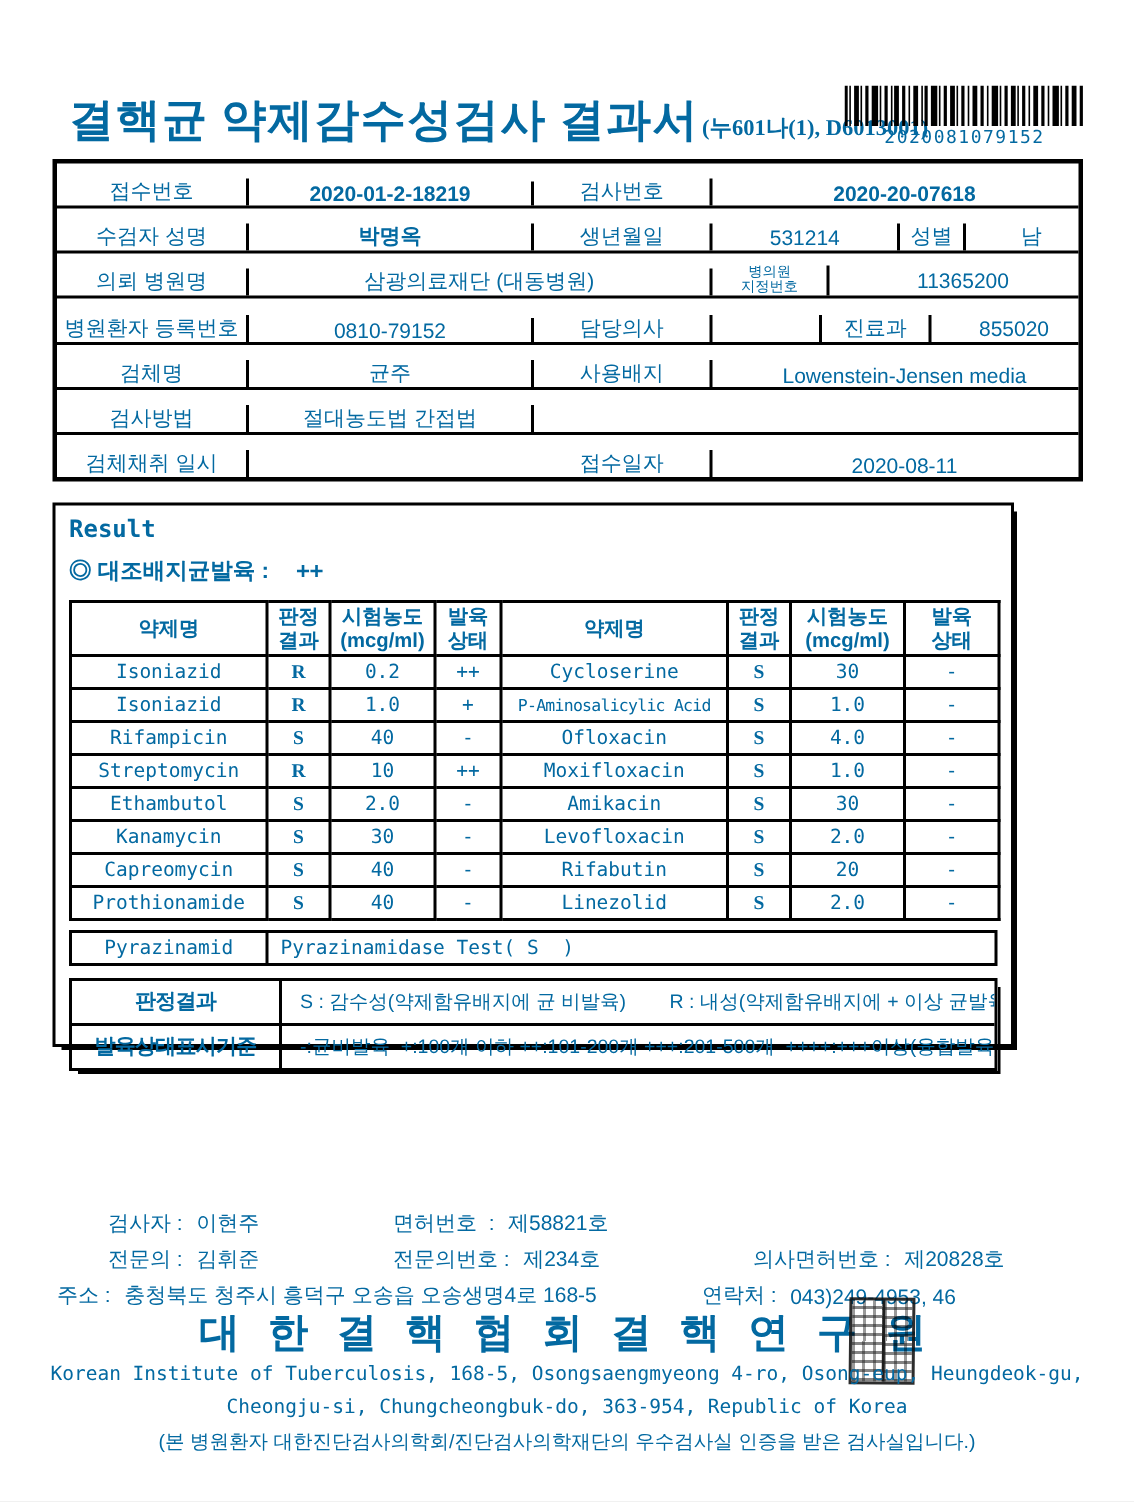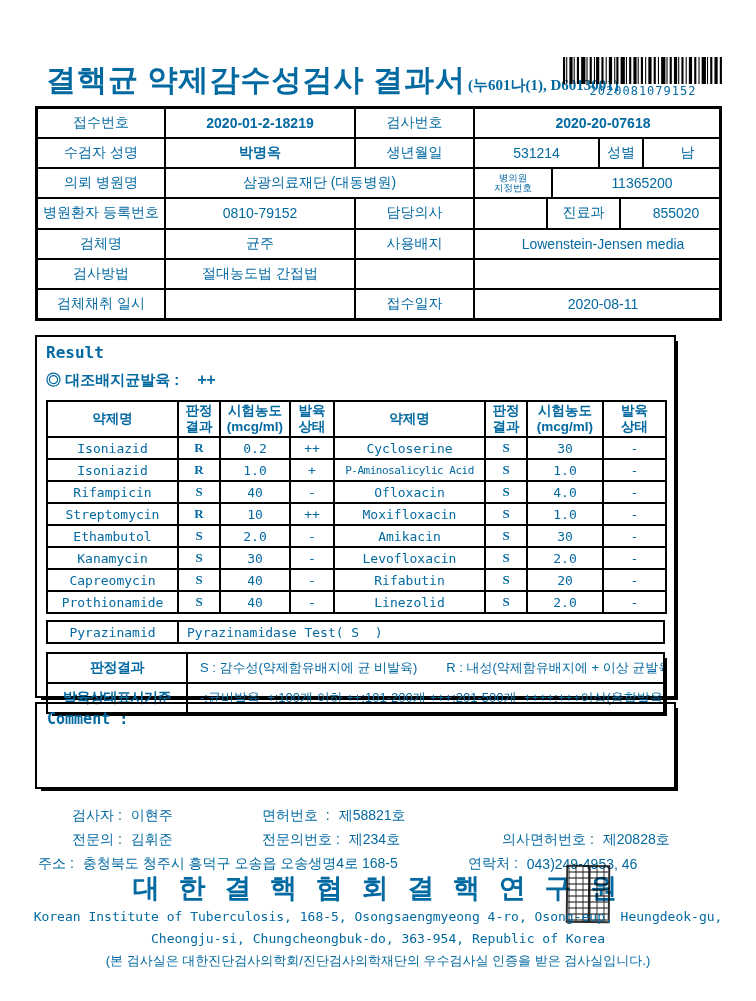--- a/index.html
+++ b/index.html
@@ -16,21 +16,21 @@
   .title-wrap{position:absolute; left:46px; top:60px; white-space:nowrap;}
   .title-main{font-family:"Liberation Serif",serif; font-weight:bold; font-size:30px; letter-spacing:1px;}
   .title-suffix{font-family:"Liberation Serif",serif; font-weight:bold; font-size:15px; margin-left:2px;}
   .barcode-wrap{position:absolute; left:563px; top:57px; width:160px; text-align:center;}
   .barcode-wrap svg{display:block; width:160px; height:27px;}
   .barcode-number{font-family:"DejaVu Sans Mono",monospace; font-size:12px; letter-spacing:1px; margin-top:0px;}
 
   
   .itable{position:absolute; left:35px; top:106px; width:687px; height:215px;
     border:3px solid #000; box-sizing:border-box; display:flex; flex-direction:column;}
-  .irow{flex:1; display:flex; border-bottom:2px solid #000; min-height:0;}
+  .irow{flex:1; display:flex; border-bottom:2px solid #000; min-height:0;align-items:flex-end;}
   .irow:last-child{border-bottom:none;}
   .ic{border-right:2px solid #000; box-sizing:border-box; display:flex;
       align-items:center; justify-content:center; font-size:14px; overflow:hidden; white-space:nowrap;}
   .ic.last{border-right:none;}
   .w-c1{width:128px;} .w-c2{width:190px;} .w-c3{width:119px;} .w-m23{width:309px;}
   .flex1{flex:1;padding-left:12px;}
   .grp{flex:1; display:flex; min-width:0;}
   .w-s1{width:125px;} .w-s2{width:44px;} .w-s3{width:73px;} .w-s4{width:73px;} .w-s5{width:78px;}
   .tiny2{flex-direction:column; line-height:1.1; font-size:9.5px; justify-content:center;}
 
@@ -342,23 +342,20 @@
         <div class="legend-label">판정결과</div>
         <div class="legend-text">S : 감수성(약제함유배지에 균 비발육)        R : 내성(약제함유배지에 + 이상 균발육)</div>
       </div>
       <div class="legend-row">
         <div class="legend-label">발육상태표시기준</div>
         <div class="legend-text">-:균비발육  +:100개 이하 ++:101-200개 +++:201-500개  ++++:+++이상(융합발육)</div>
       </div>
     </div>
   </div>
 
-  <div class="comment-box">
-    <div class="comment-label">Comment :</div>
-  </div>
 
   <div class="sig-block">
     <div class="sig-line">
       <div class="sig-pair pw-190">
         <span>검사자 :</span>
         <span>이현주</span>
       </div>
       <div class="sig-pair">
         <span class="pre">면허번호  :</span>
         <span>제58821호</span>
@@ -387,15 +384,15 @@
         <span>연락처 :</span>
         <span>043)249-4953, 46</span>
       </div>
     </div>
   </div>
 
   <div class="org-line">대 한 결 핵 협 회    결 핵 연 구 원</div>
   <div class="stamp"></div>
   <div class="addr-en addr-en1">Korean Institute of Tuberculosis, 168-5, Osongsaengmyeong 4-ro, Osong-eup, Heungdeok-gu,</div>
   <div class="addr-en addr-en2">Cheongju-si, Chungcheongbuk-do, 363-954, Republic of Korea</div>
-  <div class="footer-note">(본 검사실은 대한진단검사의학회/진단검사의학재단의 우수검사실 인증을 받은 검사실입니다.)</div>
+  <div class="footer-note">(본 병원환자 대한진단검사의학회/진단검사의학재단의 우수검사실 인증을 받은 검사실입니다.)</div>
 
 </div>
 
 </body></html>

